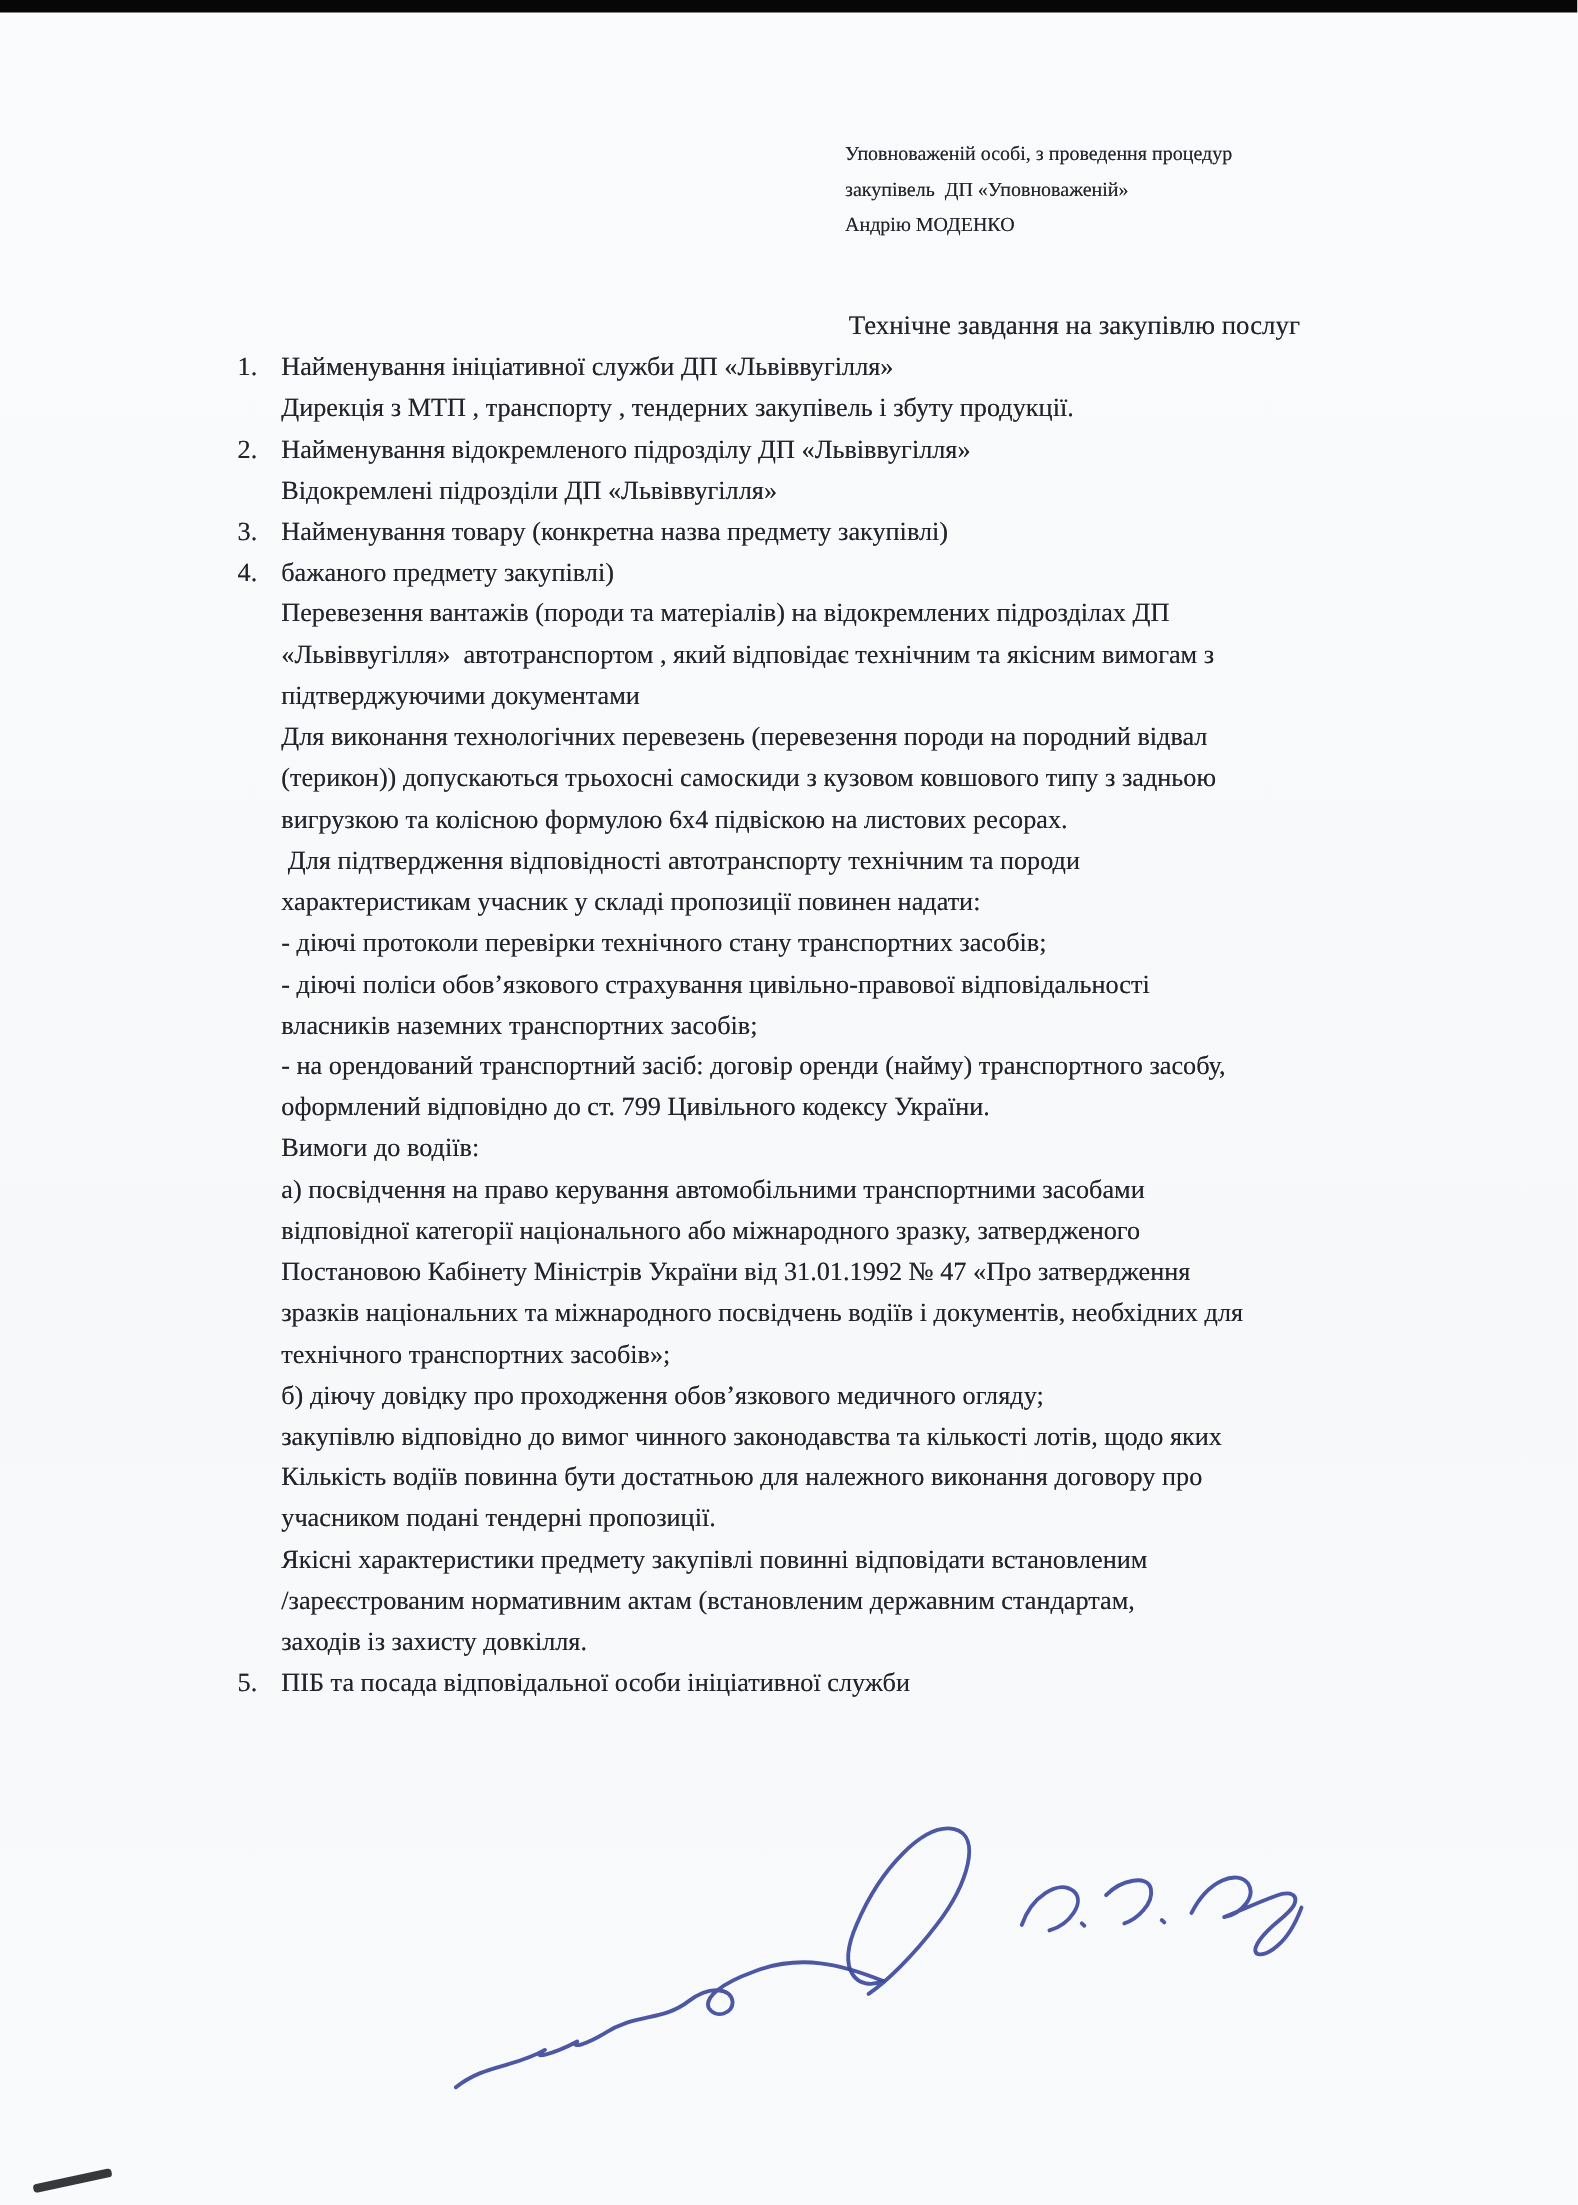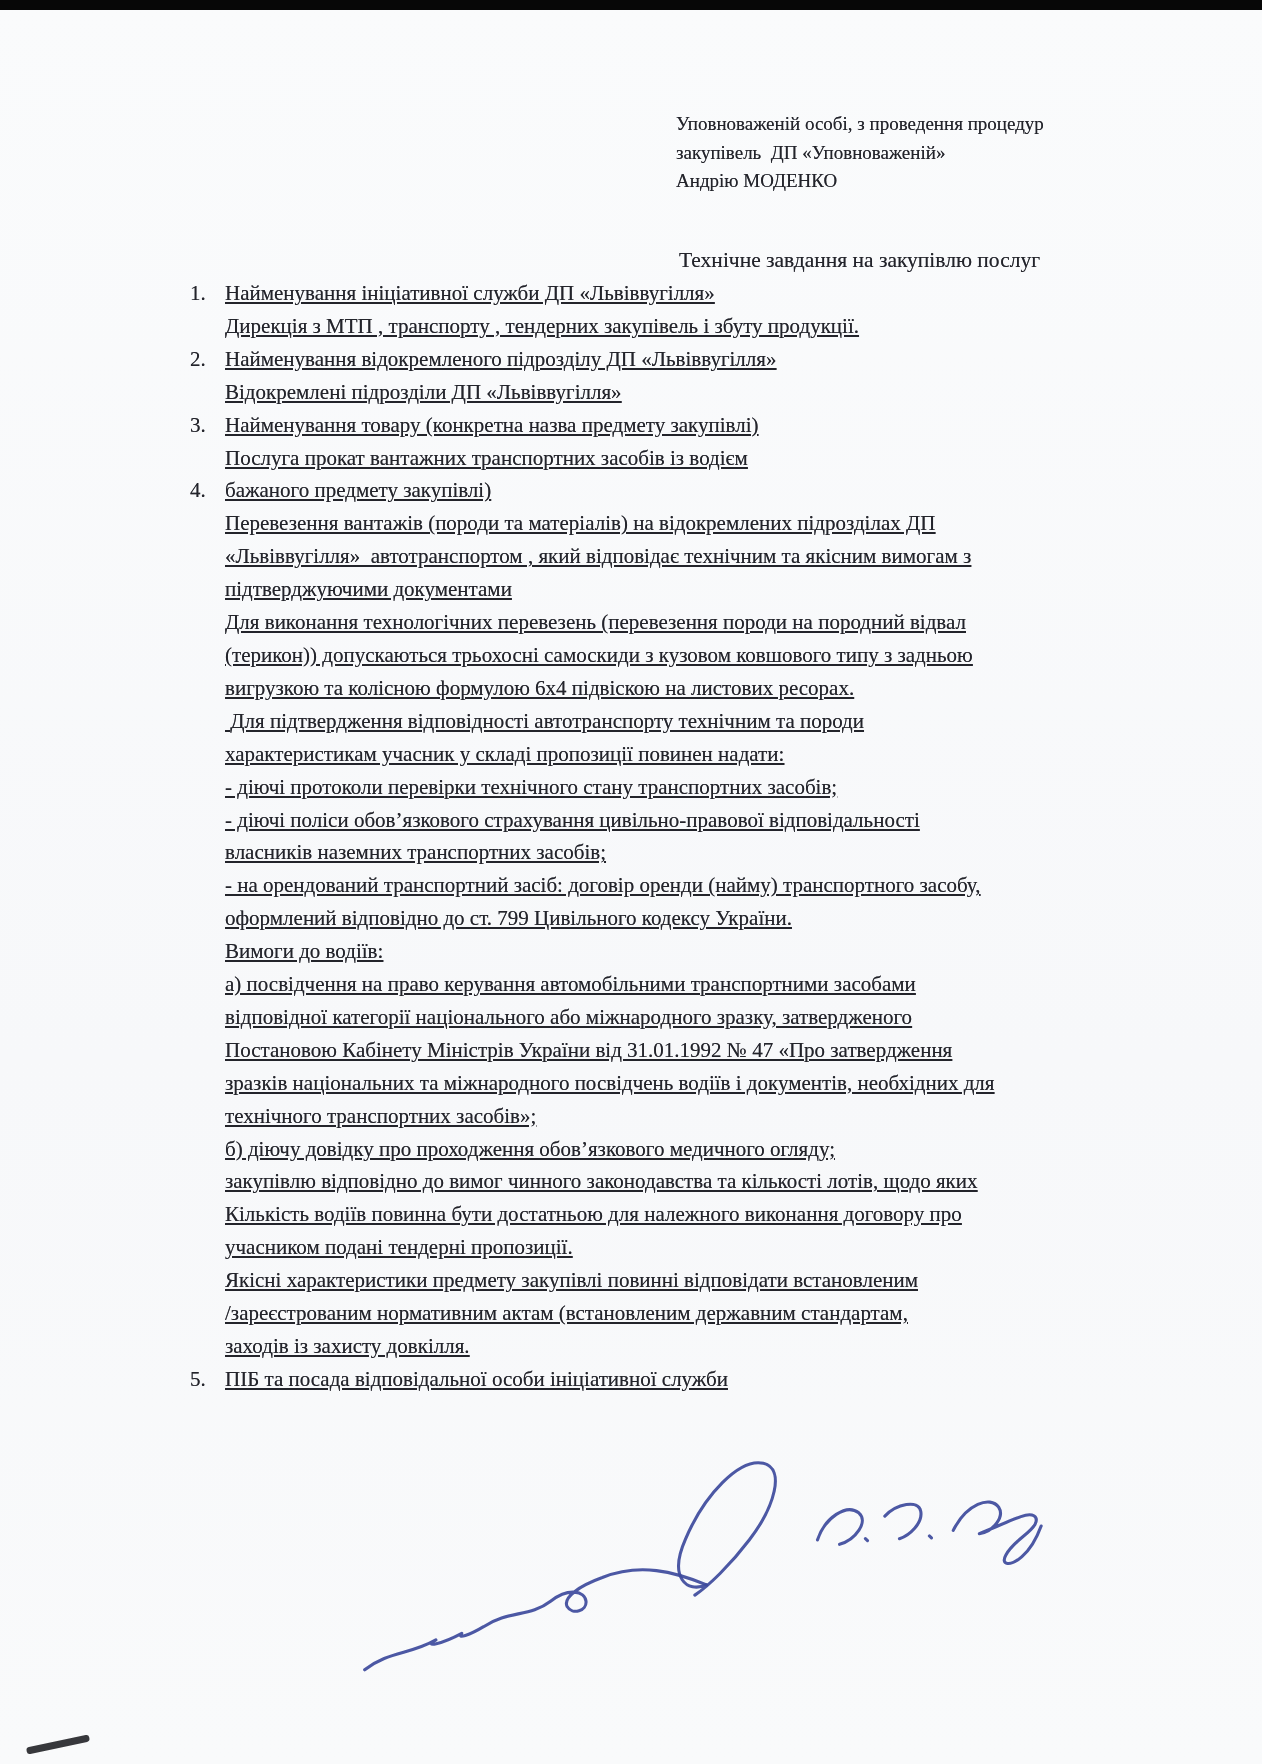--- a/index.html
+++ b/index.html
@@ -12,34 +12,34 @@
   .scan-bar-top{
     position:absolute;top:0;left:0;width:1262px;height:10px;background:#070707;
   }
   .scan-smudge{
     position:absolute;left:26px;top:1741px;width:64px;height:7px;
     background:#15151a;transform:rotate(-12deg);border-radius:3px;opacity:.85;
   }
   .txt{ text-shadow:0 0 .5px rgba(25,25,35,.6); }
   .recipient{
     position:absolute;left:676px;top:110px;
-    font-size:19px;line-height:28.5px;white-space:pre-wrap;
+    font-size:16px;line-height:28.5px;white-space:pre-wrap;
   }
   .doc-title{
     position:absolute;left:225px;top:248px;width:815px;
     text-align:right;font-size:21.5px;white-space:pre-wrap;
   }
   .items{
     position:absolute;left:188px;top:277px;width:862px;
     font-size:21px;line-height:32.9px;
   }
   .item{display:flex;align-items:flex-start;}
   .item .num{flex:0 0 37px;padding-left:2px;box-sizing:border-box;}
   .item .lines{flex:1 1 auto;}
-  .item .line{white-space:pre-wrap;text-decoration:underline;}
+  .item .line{white-space:pre-wrap;}
   .signature{
     position:absolute;left:350px;top:1445px;width:700px;height:235px;
     transform:rotate(-1.5deg);
   }
   .signature path{
     fill:none;stroke:var(--ink,#3d4a9c);stroke-width:3.1;
     stroke-linecap:round;stroke-linejoin:round;opacity:.92;
   }
 </style>
 </head>
@@ -64,21 +64,20 @@
       <div class="num">2.</div>
       <div class="lines">
         <div class="line">Найменування відокремленого підрозділу ДП «Львіввугілля»</div>
         <div class="line">Відокремлені підрозділи ДП «Львіввугілля»</div>
       </div>
     </div>
     <div class="item">
       <div class="num">3.</div>
       <div class="lines">
         <div class="line">Найменування товару (конкретна назва предмету закупівлі)</div>
-        <div class="line">Послуга прокат вантажних транспортних засобів із водієм</div>
       </div>
     </div>
     <div class="item">
       <div class="num">4.</div>
       <div class="lines">
         <div class="line">бажаного предмету закупівлі)</div>
         <div class="line">Перевезення вантажів (породи та матеріалів) на відокремлених підрозділах ДП</div>
         <div class="line">«Львіввугілля»  автотранспортом , який відповідає технічним та якісним вимогам з</div>
         <div class="line">підтверджуючими документами</div>
         <div class="line">Для виконання технологічних перевезень (перевезення породи на породний відвал</div>

